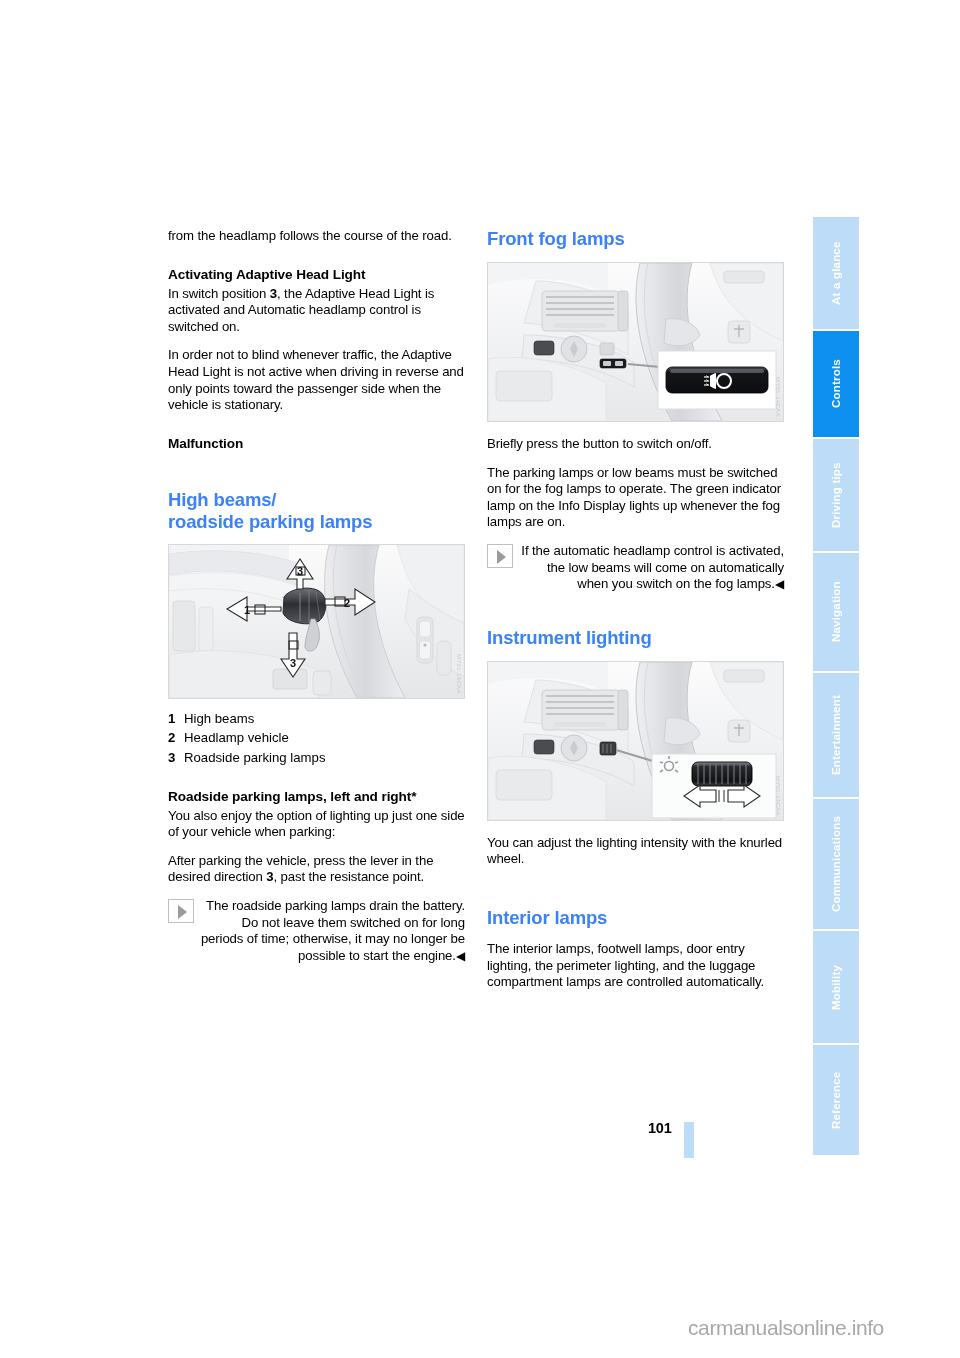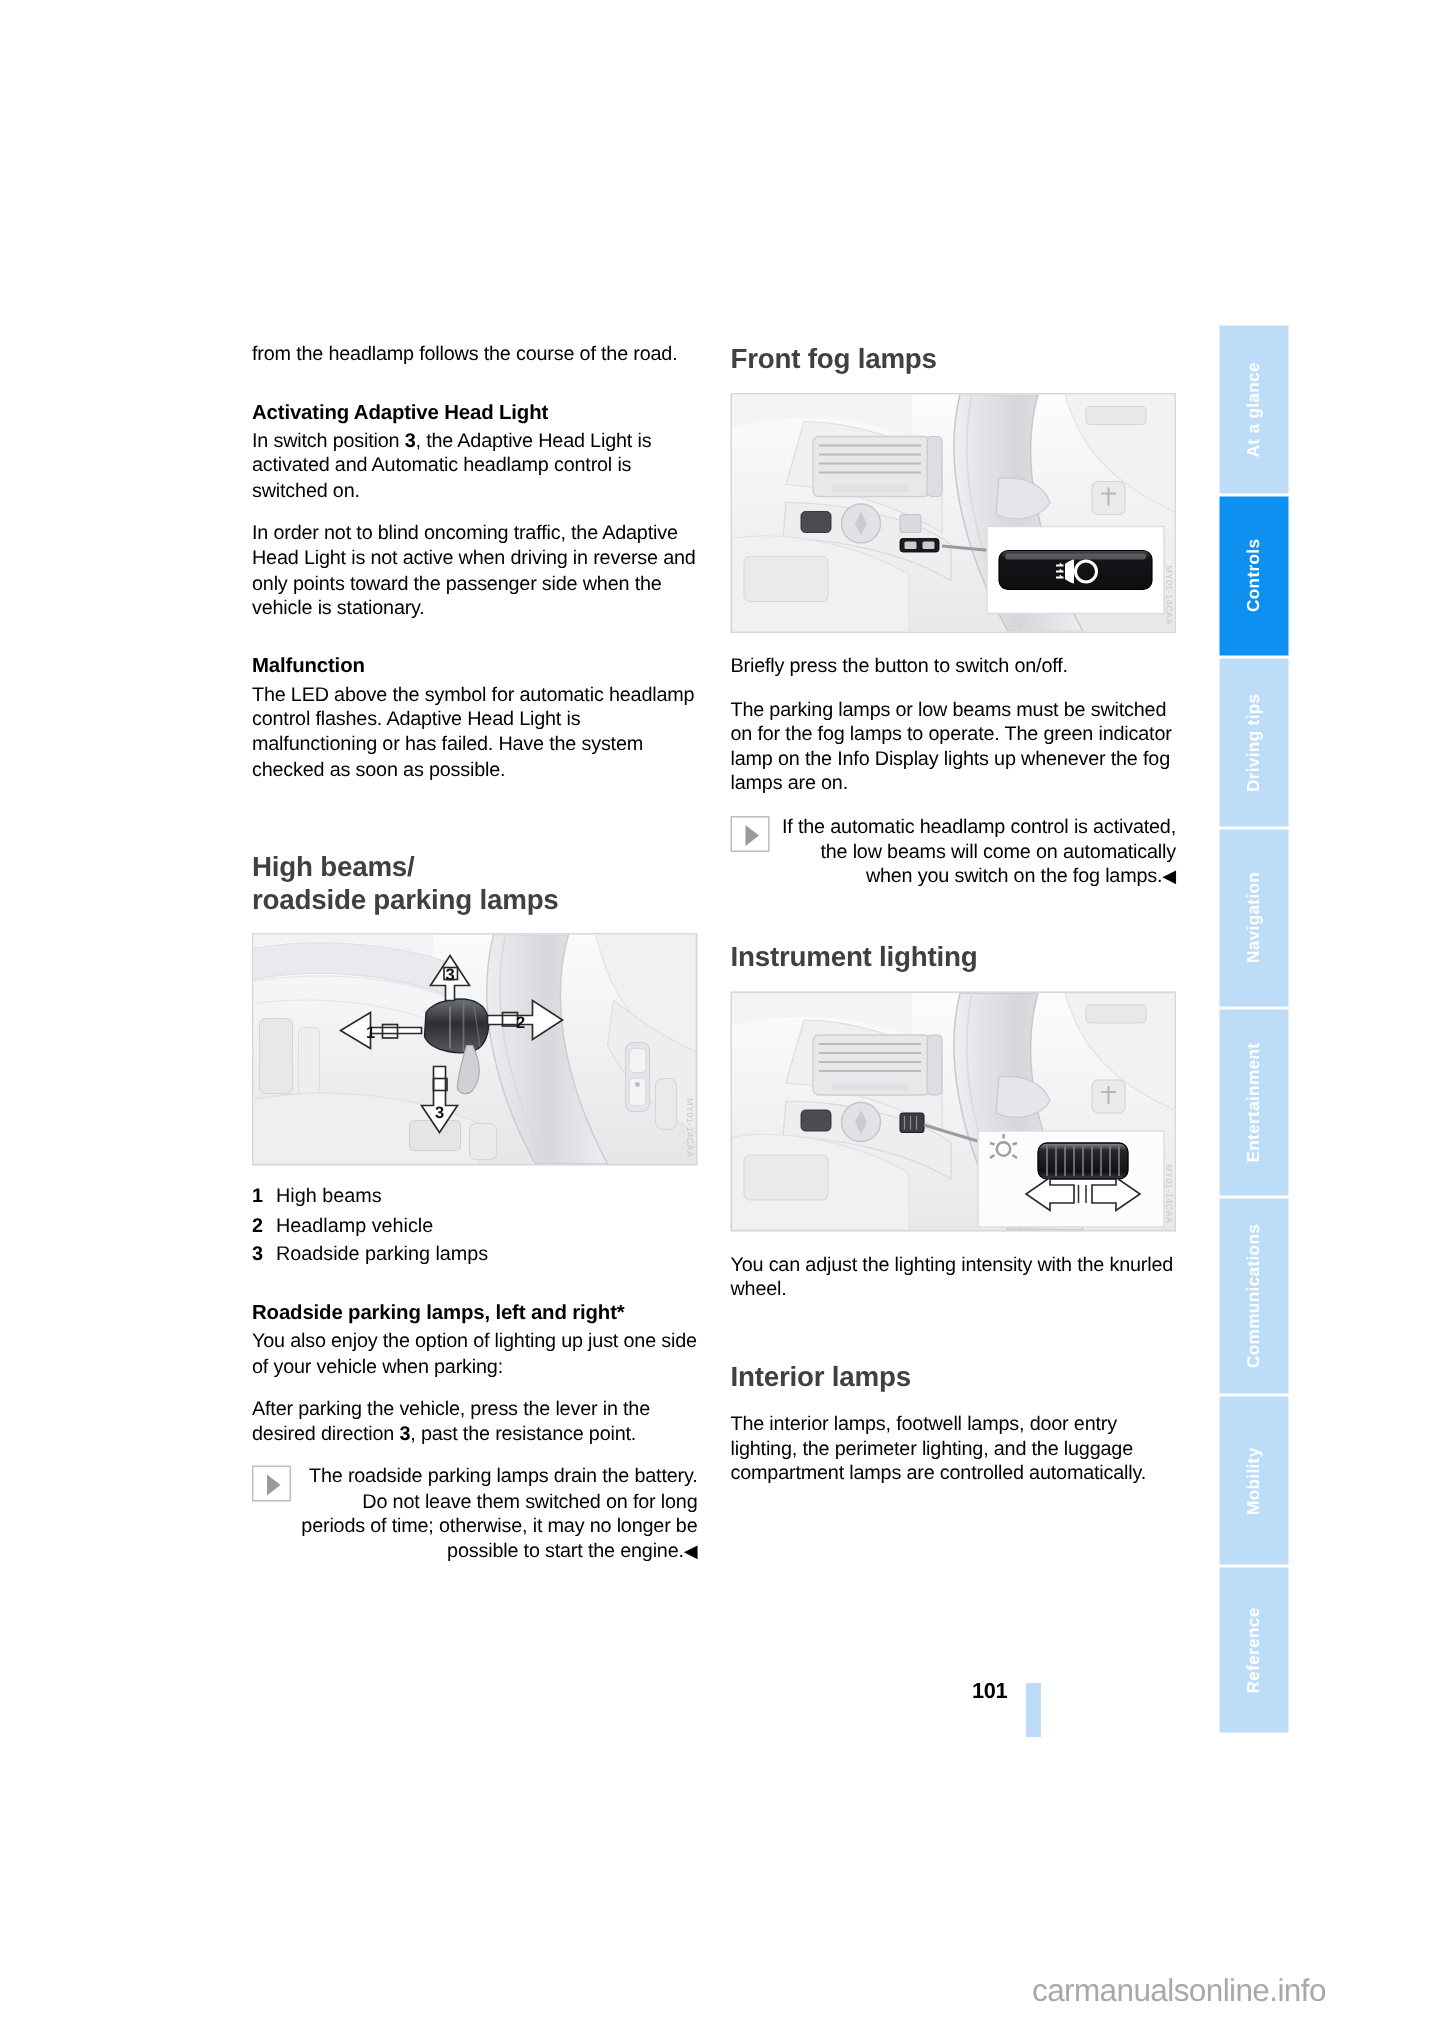--- a/index.html
+++ b/index.html
@@ -26,21 +26,21 @@
   
   .column {
     position: absolute;
     top: 228px;
     width: 297px;
   }
   #col-left  { left: 168px; }
   #col-right { left: 487px; }
 
   h1.section {
-    color: #404040;
+    color: #3b82f6;
     font-size: 18.5px;
     font-weight: bold;
     line-height: 22px;
     margin: 0 0 11px 0;
     letter-spacing: -0.15px;
   }
   h1.section.tight { margin-bottom: 12px; }
 
   h2.sub {
     color: #000000;
@@ -187,27 +187,26 @@
   <div class="column" id="col-left">
 
     <p class="body">from the headlamp follows the course of the road.</p>
 
     <div class="sp-sm"></div>
 
     <h2 class="sub">Activating Adaptive Head Light</h2>
 
     <p class="body"><span>In switch position </span><b class="num">3</b><span>, the Adaptive Head Light is activated and Automatic headlamp control is switched on.</span></p>
 
-    <p class="body">In order not to blind oncoming traffic, the Adaptive Head Light is not active when driving in reverse and only points toward the passenger side when the vehicle is stationary.</p>
+    <p class="body">In order not to blind whenever traffic, the Adaptive Head Light is not active when driving in reverse and only points toward the passenger side when the vehicle is stationary.</p>
 
     <div class="sp-sm"></div>
 
     <h2 class="sub">Malfunction</h2>
 
-    <p class="body">The LED above the symbol for automatic headlamp control flashes. Adaptive Head Light is malfunctioning or has failed. Have the system checked as soon as possible.</p>
 
     <div class="sp-xl"></div>
 
     <h1 class="section"><span>High beams/</span><br><span>roadside parking lamps</span></h1>
 
     <div class="figure" style="width:297px;height:155px;">
       <svg width="295" height="153" viewBox="0 0 295 153">
         <defs>
           <linearGradient id="gdash" x1="0" y1="0" x2="0" y2="1">
             <stop offset="0" stop-color="#fbfbfc"></stop>

